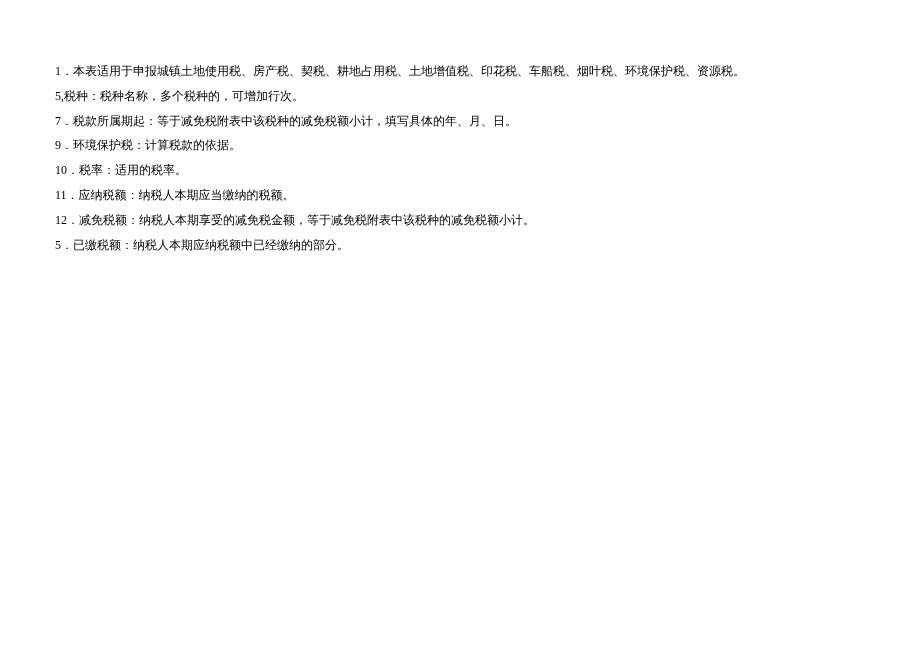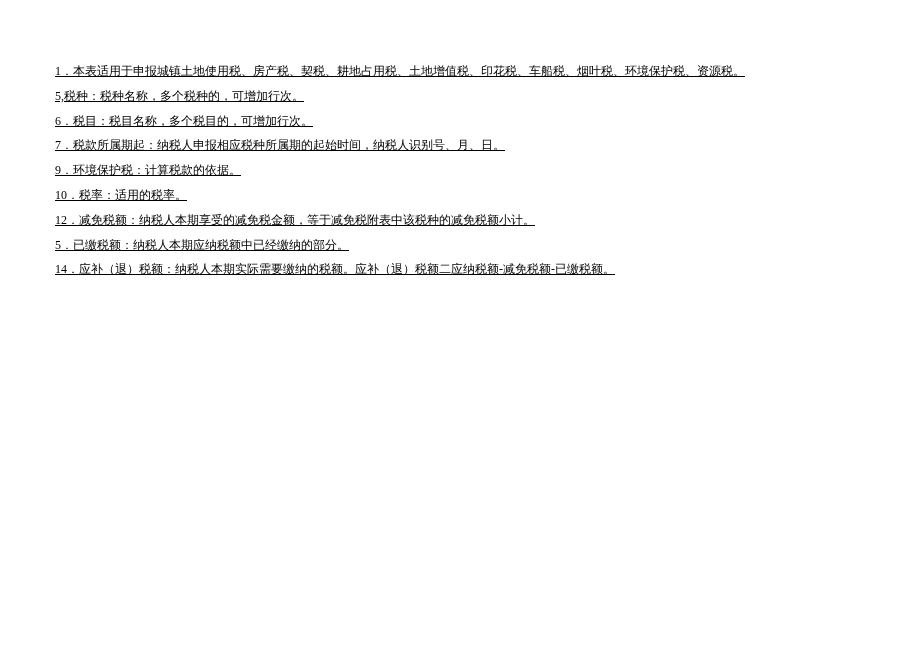--- a/index.html
+++ b/index.html
@@ -1,19 +1,18 @@
 <!DOCTYPE html>
 <html><head>
   <meta charset="utf-8">
   <style>
     * {
       margin: 0;
       padding: 0;
       box-sizing: border-box;
-      text-decoration: underline;
     }
     body {
       width: 920px;
       height: 651px;
       background: #ffffff;
       font-family: "SimSun", "宋体", serif;
       font-size: 12px;
       color: #000000;
       padding: 60px 55px;
       line-height: 1.9;
@@ -25,20 +24,19 @@
     .num {
       display: inline;
     }
   </style>
 </head>
 <body>
 
 <div>
   <div class="item"><span class="num">1</span><span>．本表适用于申报城镇土地使用税、房产税、契税、耕地占用税、土地增值税、印花税、车船税、烟叶税、环境保护税、资源税。</span></div>
   <div class="item"><span class="num">5,</span><span>税种：税种名称，多个税种的，可增加行次。</span></div>
-  <div class="item"><span class="num">6</span><span>．税目：税目名称，多个税目的，可增加行次。</span></div>
-  <div class="item"><span class="num">7</span><span>．税款所属期起：纳税人申报相应税种所属期的起始时间，纳税人识别号、月、日。</span></div>
+  <div class="item"><span class="num">7</span><span>．税款所属期起：等于减免税附表中该税种的减免税额小计，填写具体的年、月、日。</span></div>
   <div class="item"><span class="num">9</span><span>．环境保护税：计算税款的依据。</span></div>
   <div class="item"><span class="num">10</span><span>．税率：适用的税率。</span></div>
+  <div class="item"><span class="num">11</span><span>．应纳税额：纳税人本期应当缴纳的税额。</span></div>
   <div class="item"><span class="num">12</span><span>．减免税额：纳税人本期享受的减免税金额，等于减免税附表中该税种的减免税额小计。</span></div>
   <div class="item"><span class="num">5</span><span>．已缴税额：纳税人本期应纳税额中已经缴纳的部分。</span></div>
-  <div class="item"><span class="num">14</span><span>．应补（退）税额：纳税人本期实际需要缴纳的税额。应补（退）税额二应纳税额-减免税额-已缴税额。</span></div>
 </div>
 
 </body></html>

